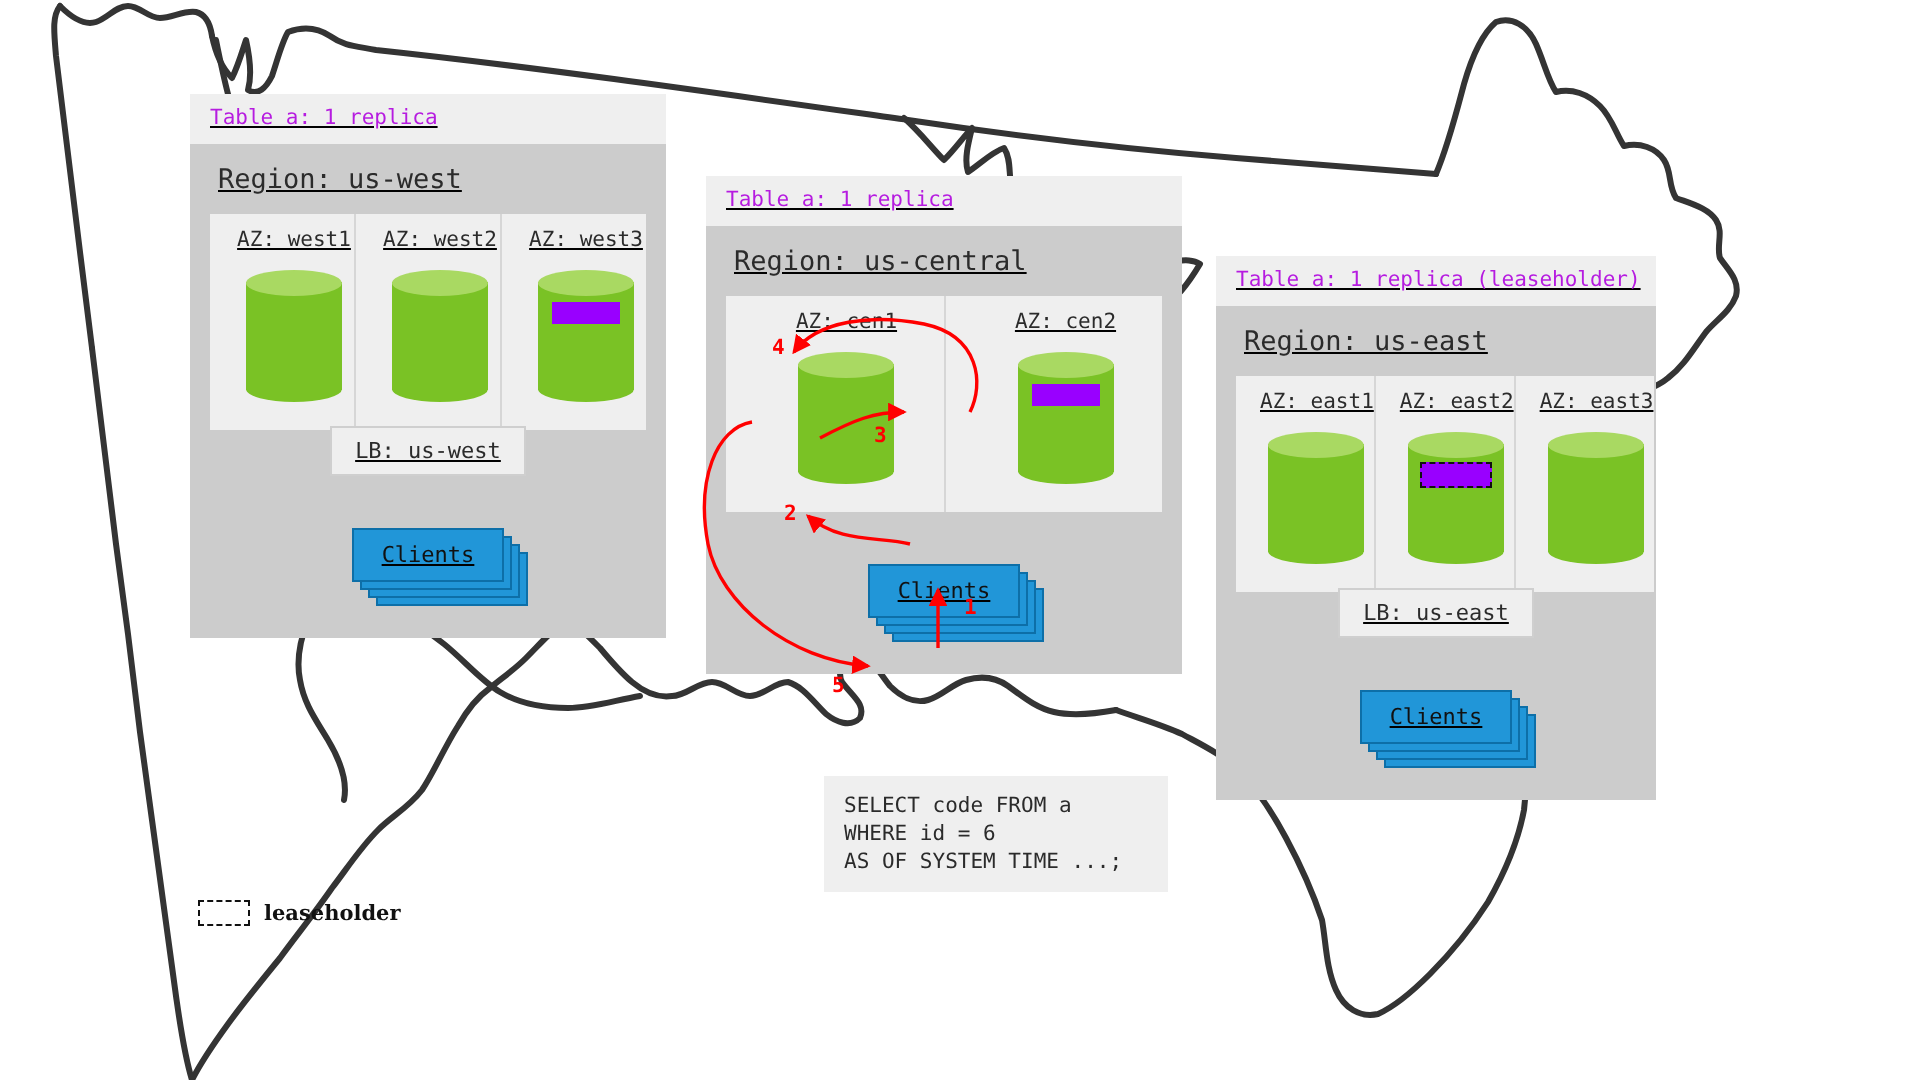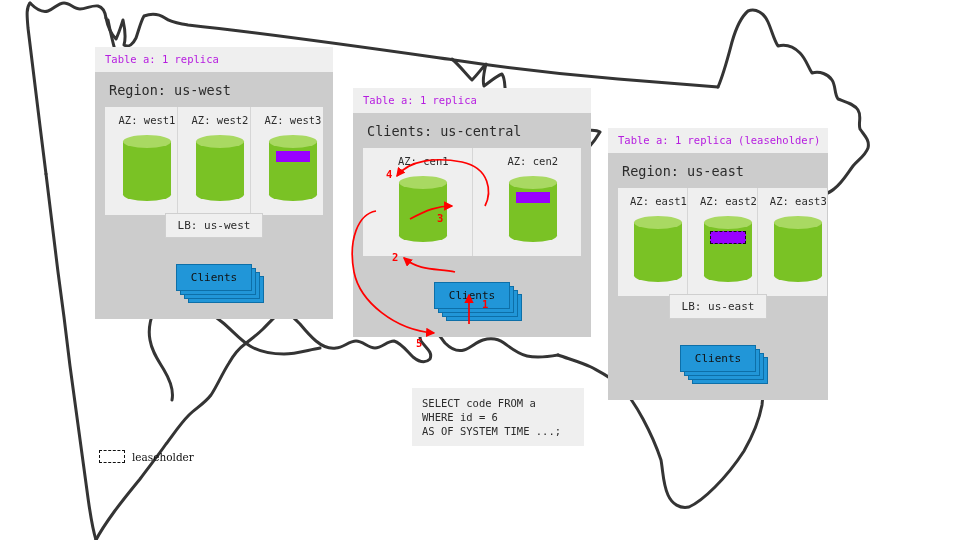--- a/index.html
+++ b/index.html
@@ -6,21 +6,21 @@
   body{
     width:960px;height:540px;background:#ffffff;overflow:hidden;
     font-family:"DejaVu Sans Mono","Liberation Mono",monospace;
     position:relative;
   }
   #stage{position:absolute;left:0;top:0;width:960px;height:540px;}
 
   .map-layer{position:absolute;left:0;top:0;width:960px;height:540px;pointer-events:none;}
 
   
-  .region{position:absolute;}
+  .region{position:absolute;text-decoration:underline;}
   .region-head{
     background:#efefef;padding:6px 10px 7px 10px;
     color:#b61ce0;font-size:10.5px;letter-spacing:0px;white-space:nowrap;
   }
   .region-body{background:#cccccc;padding:0 10px 10px 10px;}
   .region-title{
     color:#2b2b2b;font-size:13.5px;padding:10px 2px 9px 4px;white-space:nowrap;
   }
   .az-row{display:flex;background:#efefef;}
   .az{
@@ -68,21 +68,21 @@
   .clients-wrap .sh3{left:12px;top:12px;right:-12px;bottom:-12px;z-index:1;}
 
   
   .sql{
     position:absolute;background:#efefef;
     font-size:10.5px;line-height:14px;color:#2b2b2b;
     padding:8px 10px;white-space:pre;
   }
 
   
-  .legend{position:absolute;display:flex;align-items:center;gap:7px;}
+  .legend{position:absolute;display:flex;align-items:center;gap:7px;font-weight:bold;}
   .legend .swatch{width:24px;height:11px;border:1.6px dashed #111;background:transparent;}
   .legend .ltext{font-size:10.5px;color:#111;font-family:"DejaVu Serif","Liberation Serif",serif;}
 
   
   .arrows{position:absolute;left:0;top:0;width:960px;height:540px;pointer-events:none;z-index:30;}
   .alabel{position:absolute;color:#ff0000;font-size:10.5px;font-weight:bold;z-index:31;}
 </style>
 </head>
 <body>
 
@@ -420,21 +420,21 @@
         <div class="sh sh1"></div>
         <div class="clients">Clients</div>
       </div>
       <div style="height:18px;"></div>
     </div>
   </div>
 
   <div class="region" style="left:353px;top:88px;width:238px;z-index:12;">
     <div class="region-head">Table a: 1 replica</div>
     <div class="region-body">
-      <div class="region-title">Clients: us-central</div>
+      <div class="region-title">Region: us-central</div>
       <div class="az-row">
 
         <div class="az">
           <div class="az-label">AZ: cen1</div>
           <div class="cyl">
             <div class="bot"></div>
             <div class="body"></div>
             <div class="top"></div>
           </div>
         </div>

